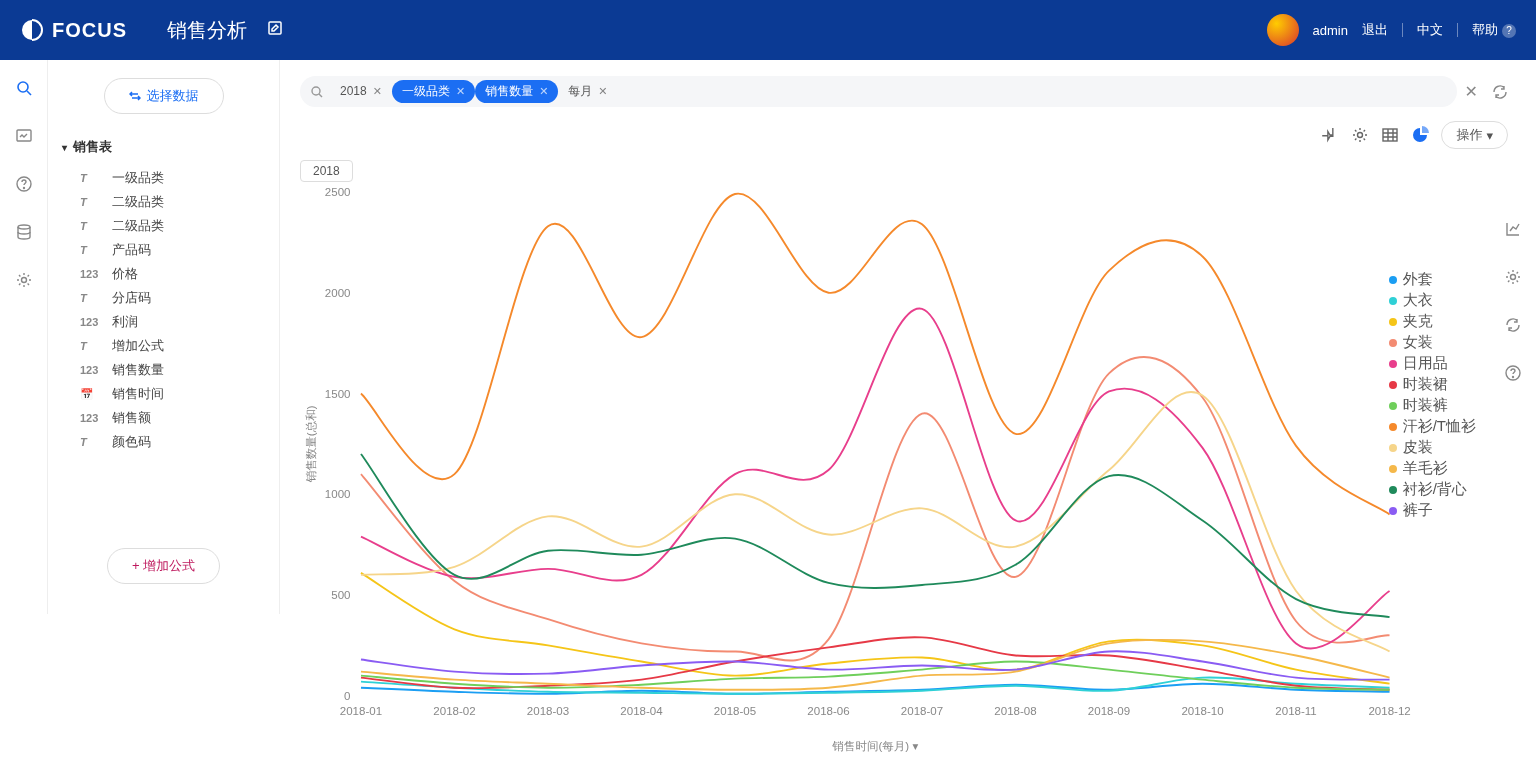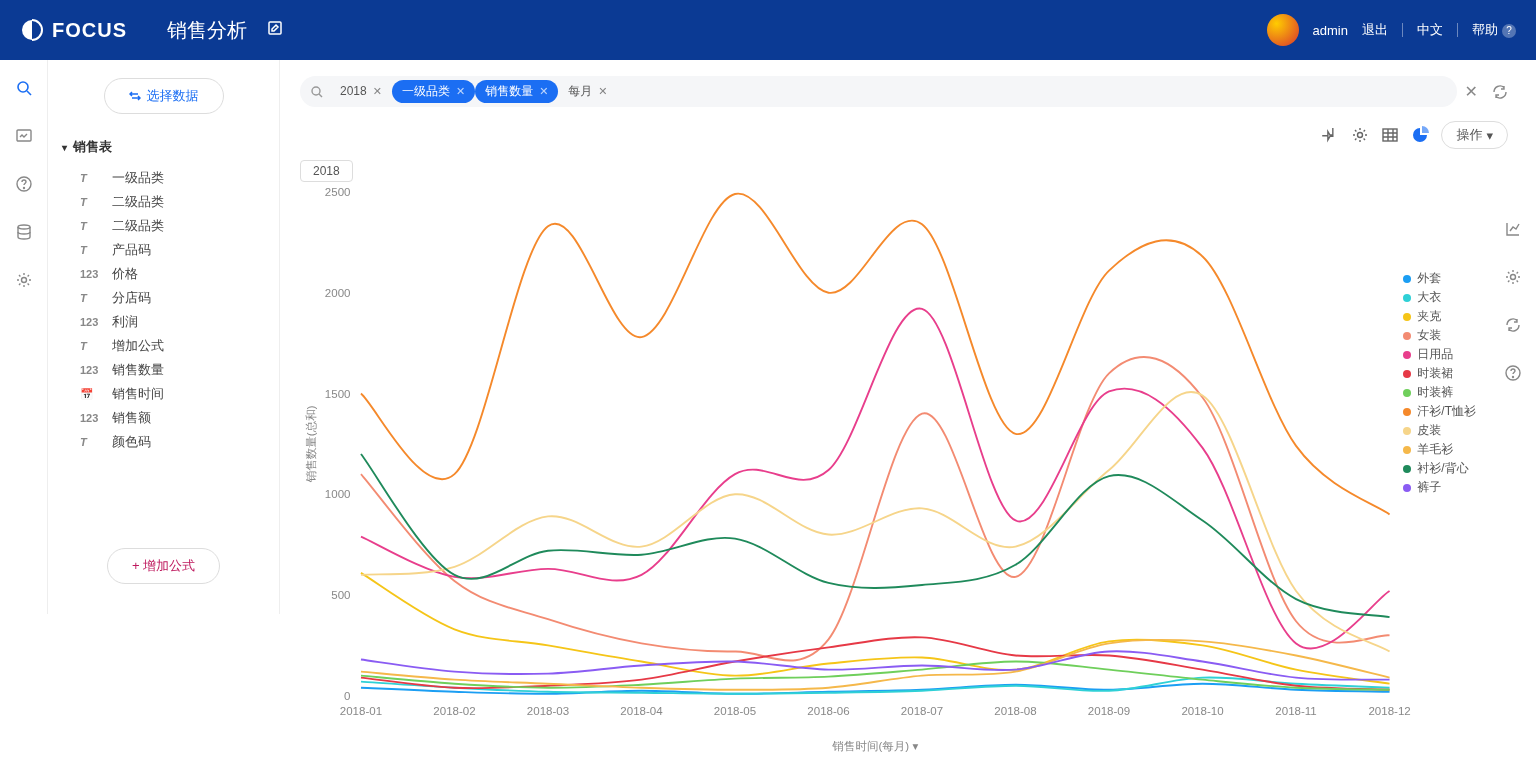--- a/index.html
+++ b/index.html
@@ -45,21 +45,21 @@
 .ops-btn{border:1px solid #ddd;border-radius:16px;padding:4px 14px;font-size:13px;cursor:pointer;display:flex;align-items:center;gap:4px;color:#555}
 .icon-btn{cursor:pointer;display:flex}
 .icon-btn.active{color:#1b6ef3}
 
 .year-chip{position:absolute;left:20px;top:100px;border:1px solid #ddd;border-radius:4px;padding:3px 12px;font-size:12px;color:#555;background:#fff}
 
 .chart-wrap{flex:1;position:relative;padding:10px 10px 6px 18px}
 svg.plot{width:100%;height:100%}
 .series{fill:none;stroke-width:1.8}
 
-.legend{position:absolute;right:60px;top:210px;font-size:12px;color:#555}
+.legend{position:absolute;right:60px;top:210px;font-size:15px;color:#555}
 .legend-item{display:flex;align-items:center;gap:6px;margin-bottom:2px}
 .legend-dot{width:8px;height:8px;border-radius:50%}
 
 .right-rail{position:absolute;right:14px;top:160px;display:flex;flex-direction:column;gap:26px;color:#888}
 .right-rail div{cursor:pointer}
 </style>
 </head>
 <body>
 
 <div class="topbar">

